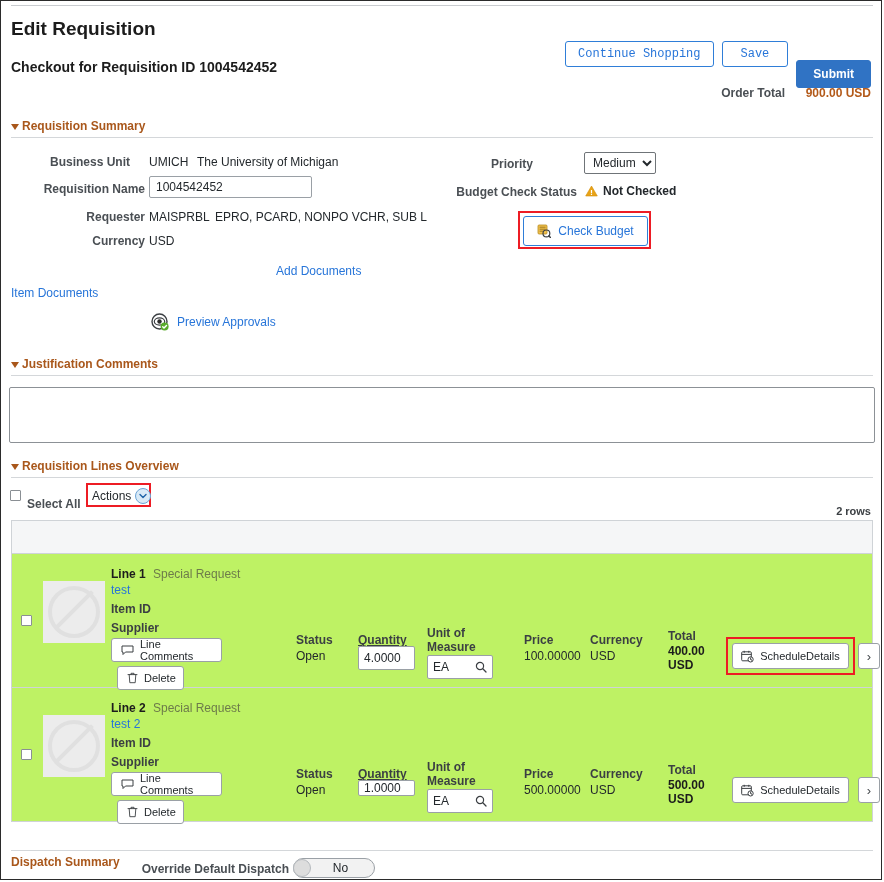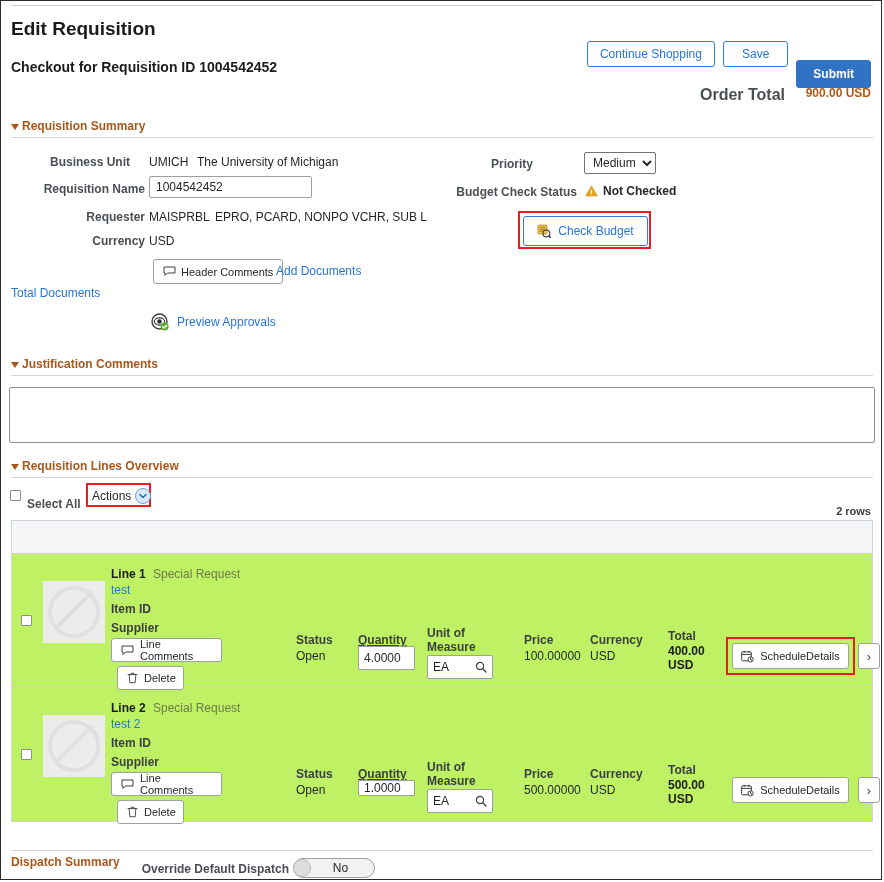--- a/index.html
+++ b/index.html
@@ -23,32 +23,32 @@
 
   
   .hdr-title{
     position:absolute;left:10px;top:17px;
     font-size:19px;font-weight:bold;color:#1c1c1c;letter-spacing:0;
   }
   .hdr-btns{position:absolute;right:10px;top:19px;display:flex;gap:8px;align-items:center;}
   .btn-outline{
     border:1px solid #2f7ed8;color:#2775d9;background:#fff;
     border-radius:3px;font-size:12px;padding:5px 12px;line-height:14px;
-    font-family:Liberation Sans, sans-serif;cursor:pointer;white-space:nowrap;
+    font-family:Liberation Mono, monospace;cursor:pointer;white-space:nowrap;
   }
   .btn-primary{
     border:1px solid #3073c4;background:#3073c4;color:#fff;
     border-radius:3px;font-size:12px;font-weight:bold;padding:6px 16px;line-height:14px;
     font-family:"Liberation Sans", sans-serif;cursor:pointer;white-space:nowrap;margin-top:40px;
   }
   .sub-title{
     position:absolute;left:10px;top:58px;
     font-size:14px;font-weight:bold;color:#1c1c1c;
   }
-  .order-total-lbl{position:absolute;right:96px;top:85px;font-size:16px;font-weight:bold;color:#4a4f54;}
+  .order-total-lbl{position:absolute;right:96px;top:85px;font-size:12px;font-weight:bold;color:#4a4f54;}
   .order-total-val{position:absolute;right:10px;top:85px;font-size:12px;font-weight:bold;color:#b35a1a;}
 
   
   .sect{position:absolute;left:10px;}
   .sect-hd{
     color:#a9571b;font-size:12px;font-weight:bold;cursor:pointer;
     display:flex;align-items:center;gap:3px;
   }
   .caret{
     width:0;height:0;border-left:4.5px solid transparent;border-right:4.5px solid transparent;
@@ -202,30 +202,22 @@
   <div class="flabel" style="left:20px;top:181px;width:124px;">Requisition Name</div>
   <input class="ftext" style="left: 148px; top: 175px; width: 163px; height: 22px;" value="1004542452">
 
   <div class="flabel" style="left:20px;top:209px;width:124px;">Requester</div>
   <div class="fvalue" style="left:148px;top:209px;">MAISPRBL</div>
   <div class="fvalue" style="left:214px;top:209px;">EPRO, PCARD, NONPO VCHR, SUB L</div>
 
   <div class="flabel" style="left:20px;top:233px;width:124px;">Currency</div>
   <div class="fvalue" style="left:148px;top:233px;">USD</div>
 
-  <div class="pillbtn" style="left:152px;top:258px;height:25px;">
-    <span>
-      <svg width="13" height="11" viewBox="0 0 13 11">
-          <path d="M1 1h11v6H4.5L2 9.5V7H1z" fill="none" stroke="#3b3f43" stroke-width="1" stroke-linejoin="round"></path>
-        </svg>
-    </span>
-    <span>Header Comments</span>
-  </div>
   <a class="link" style="position:absolute;left:275px;top:263px;">Add Documents</a>
-  <a class="link" style="position:absolute;left:10px;top:285px;">Total Documents</a>
+  <a class="link" style="position:absolute;left:10px;top:285px;">Item Documents</a>
 
   <div style="position:absolute;left:150px;top:312px;display:flex;align-items:center;gap:8px;">
     <span>
       <svg width="18" height="18" viewBox="0 0 18 18">
         <circle cx="8.5" cy="8.5" r="7.5" fill="#fff" stroke="#3b3f43" stroke-width="1.4"></circle>
         <ellipse cx="8.5" cy="8.5" rx="5.2" ry="3.6" fill="#fff" stroke="#3b3f43" stroke-width="1.2"></ellipse>
         <circle cx="8.5" cy="8.5" r="2.2" fill="#2b2b2b"></circle>
         <circle cx="13.6" cy="13.6" r="4" fill="#5aab2c"></circle>
         <path d="M11.7 13.7l1.3 1.4 2.5-2.7" fill="none" stroke="#fff" stroke-width="1.4" stroke-linecap="round" stroke-linejoin="round"></path>
       </svg>

